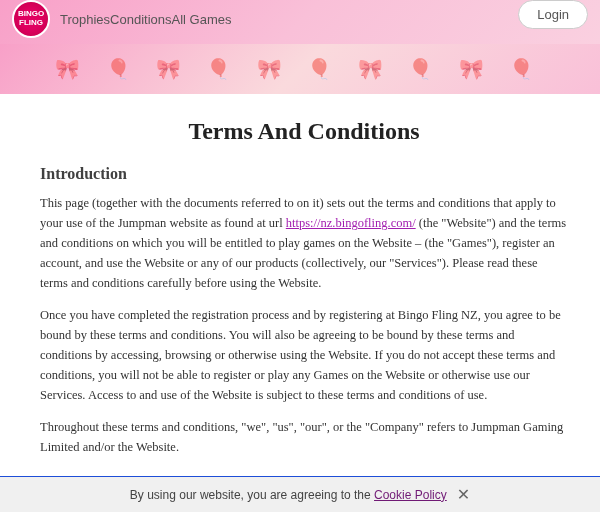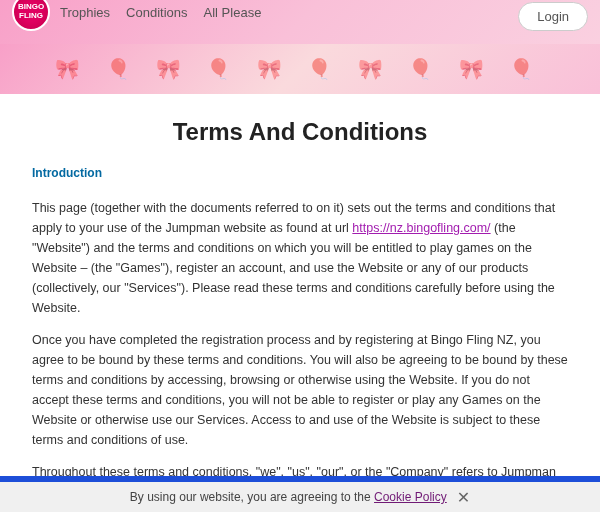--- a/index.html
+++ b/index.html
@@ -11,23 +11,23 @@
       height: 512px;
       overflow: hidden;
       position: relative;
     }
 
     
     .header {
       background: linear-gradient(135deg, #f8a0c8 0%, #f9c0d8 50%, #fad0e0 100%);
       height: 44px;
       display: flex;
-      align-items: flex-end;
+      align-items: flex-start;
       justify-content: space-between;
-      padding: 13px 12px;
+      padding: 0 12px;
       position: relative;
     }
 
     .logo-area {
       display: flex;
       align-items: center;
     }
 
     .logo-circle {
       width: 38px;
@@ -40,21 +40,20 @@
       color: white;
       font-size: 8px;
       font-weight: bold;
       text-align: center;
       line-height: 1.1;
       border: 2px solid #fff;
     }
 
     .nav-links {
       display: flex;
-      gap: 16px;
       margin-left: 10px;
     }
 
     .nav-link {
       color: #555;
       font-size: 13px;
       text-decoration: none;
       cursor: pointer;
     }
 
@@ -98,39 +97,40 @@
 
     .banner-strip::before {
       content: "🎀  🎈  🎀  🎈  🎀  🎈  🎀  🎈  🎀  🎈";
       font-size: 20px;
       opacity: 0.5;
       letter-spacing: 10px;
     }
 
     
     .main-content {
-      padding: 24px 32px 16px 32px;
+      padding: 24px 32px 16px 40px;
       height: calc(512px - 44px - 50px - 36px);
       overflow-y: auto;
       background: #fff;
+      font-family: Liberation Serif, serif;
     }
 
     .page-title {
       font-size: 24px;
       font-weight: bold;
       text-align: center;
       margin-bottom: 20px;
       color: #222;
     }
 
     .section-heading {
-      font-size: 12px;
-      font-weight: bold;
-      margin-bottom: 18px;
-      color: #0369a1;
+      font-size: 16px;
+      font-weight: bold;
+      margin-bottom: 10px;
+      color: #404040;
     }
 
     .body-text {
       font-size: 12.5px;
       color: #333;
       line-height: 1.6;
       margin-bottom: 12px;
     }
 
     .body-text a {
@@ -144,21 +144,21 @@
       bottom: 0;
       left: 0;
       right: 0;
       background: #f0f0f0;
       height: 36px;
       display: flex;
       align-items: center;
       justify-content: center;
       font-size: 12px;
       color: #444;
-      border-top: 6px solid #1d4ed8;
+      border-top: 1px solid #1d4ed8;
     }
 
     .cookie-bar a {
       color: #701a75;
       text-decoration: underline;
       cursor: pointer;
     }
 
     .cookie-close {
       margin-left: 10px;
@@ -174,21 +174,21 @@
 
 <header class="header">
   <div class="logo-area">
     <div class="logo-circle">
       <span>BINGO
 FLING</span>
     </div>
     <nav class="nav-links">
       <a class="nav-link">Trophies</a>
       <a class="nav-link">Conditions</a>
-      <a class="nav-link">All Please</a>
+      <a class="nav-link">All Games</a>
     </nav>
   </div>
   <div class="header-buttons">
     <button class="btn-login">Login</button>
   </div>
 </header>
 
 <div class="banner-strip"></div>
 
 <div class="main-content">

